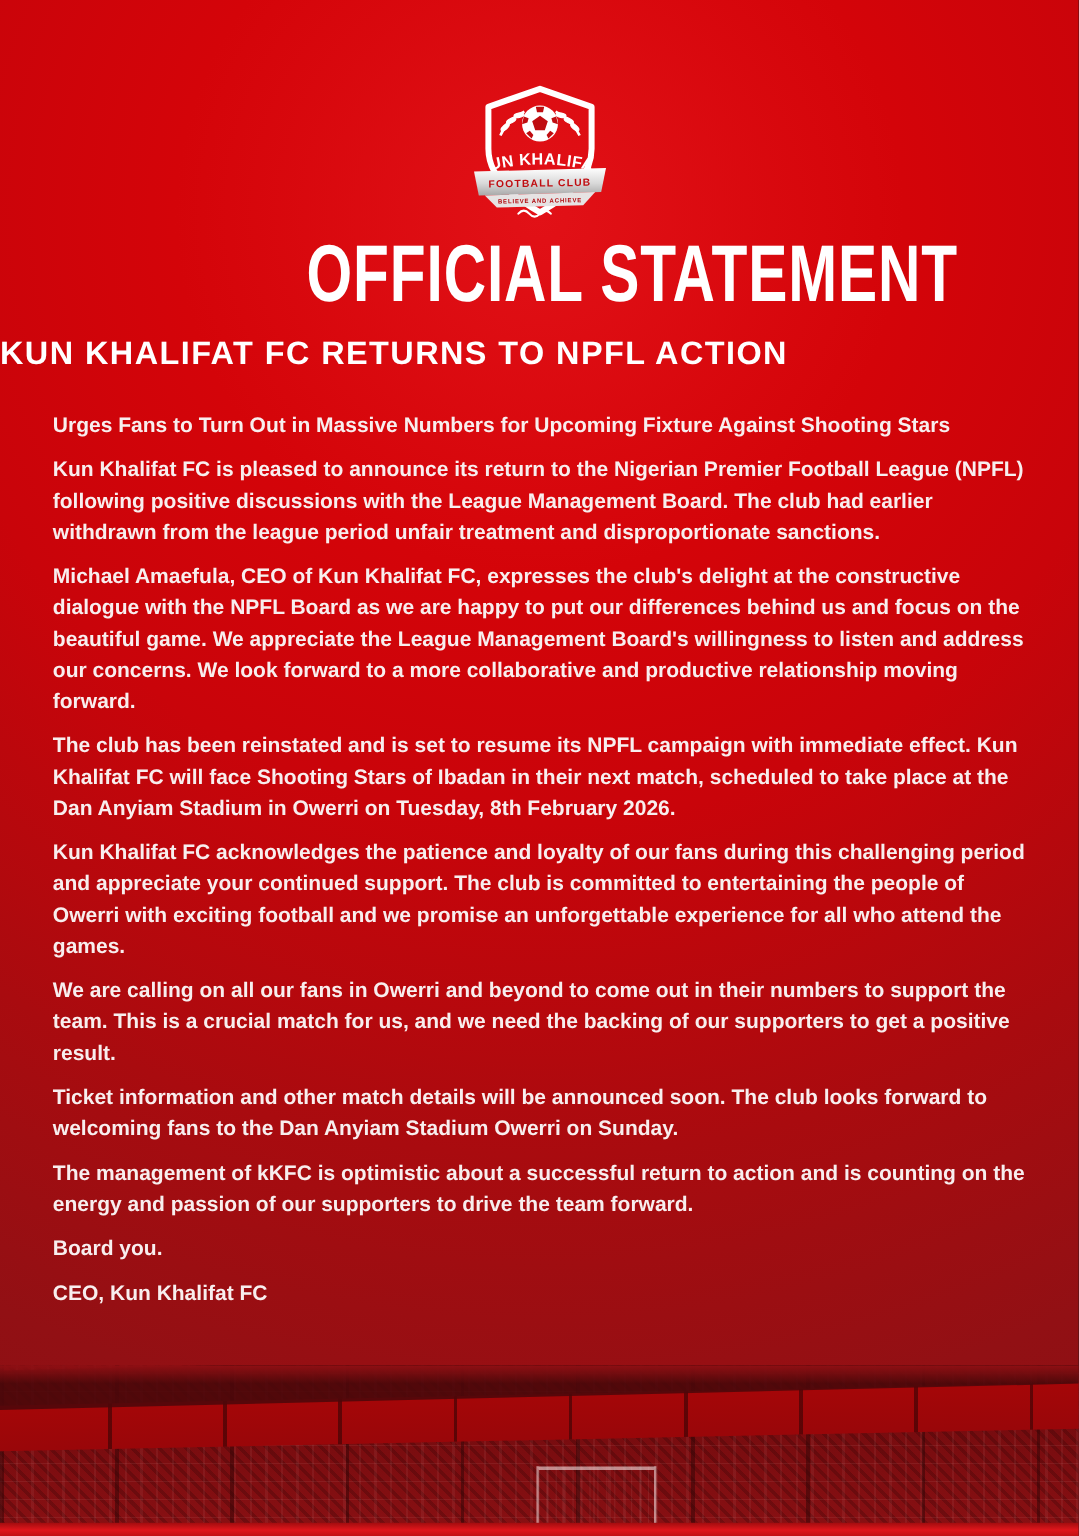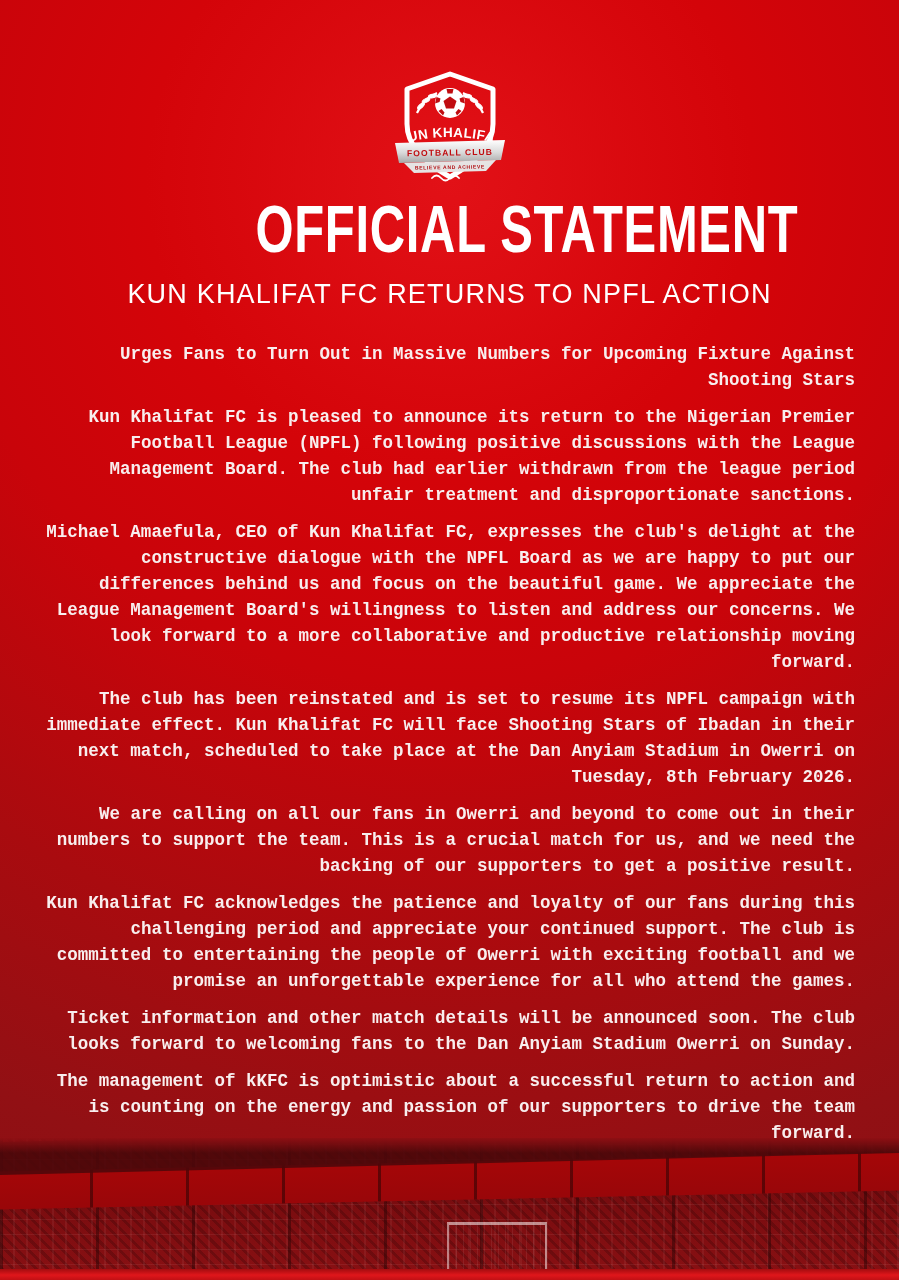--- a/index.html
+++ b/index.html
@@ -15,28 +15,28 @@
   
   .crest{position:absolute;top:68px;left:50%;margin-left:-62px;width:124px;height:128px;}
   
   .title{position:absolute;top:190px;left:0;width:100%;text-align:right;color:#ffffff;}
   .title .condensed{
     display:inline-block;white-space:nowrap;
     font-size:67px;font-weight:800;letter-spacing:1px;
     transform:scaleX(0.73);transform-origin:center;
   }
   .subtitle{
-    position:absolute;top:279px;left:0;width:100%;text-align:center;
-    color:#ffffff;font-size:27px;font-weight:normal;letter-spacing:1.2px;white-space:nowrap;
+    position:absolute;top:279px;left:0;width:100%;
+    color:#ffffff;font-size:27px;font-weight:bold;letter-spacing:1.2px;white-space:nowrap;
   }
   
   .content{
     position:absolute;top:341px;left:44px;width:811px;
-    text-align:right;color:#f8eeee;
-    font-size:17.5px;line-height:26px;font-weight:bold;font-family:Liberation Mono, monospace;
+    text-align:left;color:#f8eeee;
+    font-size:17.5px;line-height:26px;font-weight:bold;
   }
   .content p{margin:0 0 11px 0;}
   .signature{margin-top:0;}
   
   .stadium{position:absolute;left:0;bottom:0;width:899px;height:142px;overflow:hidden;}
   .stadium-stands{
     position:absolute;inset:0;z-index:0;
     background-image:
       repeating-linear-gradient(90deg, rgba(46,4,5,0.50) 0 3px, transparent 3px 96px),
       repeating-linear-gradient(90deg, rgba(255,215,215,0.06) 0 2px, transparent 2px 13px),
@@ -129,22 +129,22 @@
   <div class="title">
     <span class="condensed">OFFICIAL STATEMENT</span>
   </div>
   <div class="subtitle">KUN KHALIFAT FC RETURNS TO NPFL ACTION</div>
 
   <div class="content">
     <p>Urges Fans to Turn Out in Massive Numbers for Upcoming Fixture Against Shooting Stars</p>
     <p>Kun Khalifat FC is pleased to announce its return to the Nigerian Premier Football League (NPFL) following positive discussions with the League Management Board. The club had earlier withdrawn from the league period unfair treatment and disproportionate sanctions.</p>
     <p>Michael Amaefula, CEO of Kun Khalifat FC, expresses the club's delight at the constructive dialogue with the NPFL Board as we are happy to put our differences behind us and focus on the beautiful game. We appreciate the League Management Board's willingness to listen and address our concerns. We look forward to a more collaborative and productive relationship moving forward.</p>
     <p>The club has been reinstated and is set to resume its NPFL campaign with immediate effect. Kun Khalifat FC will face Shooting Stars of Ibadan in their next match, scheduled to take place at the Dan Anyiam Stadium in Owerri on Tuesday, 8th February 2026.</p>
+    <p>Kun Khalifat FC acknowledges the patience and loyalty of our fans during this challenging period and appreciate your continued support. The club is committed to entertaining the people of Owerri with exciting football and we promise an unforgettable experience for all who attend the games.</p>
     <p>We are calling on all our fans in Owerri and beyond to come out in their numbers to support the team. This is a crucial match for us, and we need the backing of our supporters to get a positive result.</p>
-    <p>Kun Khalifat FC acknowledges the patience and loyalty of our fans during this challenging period and appreciate your continued support. The club is committed to entertaining the people of Owerri with exciting football and we promise an unforgettable experience for all who attend the games.</p>
     <p>Ticket information and other match details will be announced soon. The club looks forward to welcoming fans to the Dan Anyiam Stadium Owerri on Sunday.</p>
     <p>The management of kKFC is optimistic about a successful return to action and is counting on the energy and passion of our supporters to drive the team forward.</p>
     <p>Board you.</p>
     <p class="signature">
       <span style="display:block">CEO, Kun Khalifat FC</span>
     </p>
   </div>
 
   <div class="stadium">
     <div class="stadium-stands"></div>

